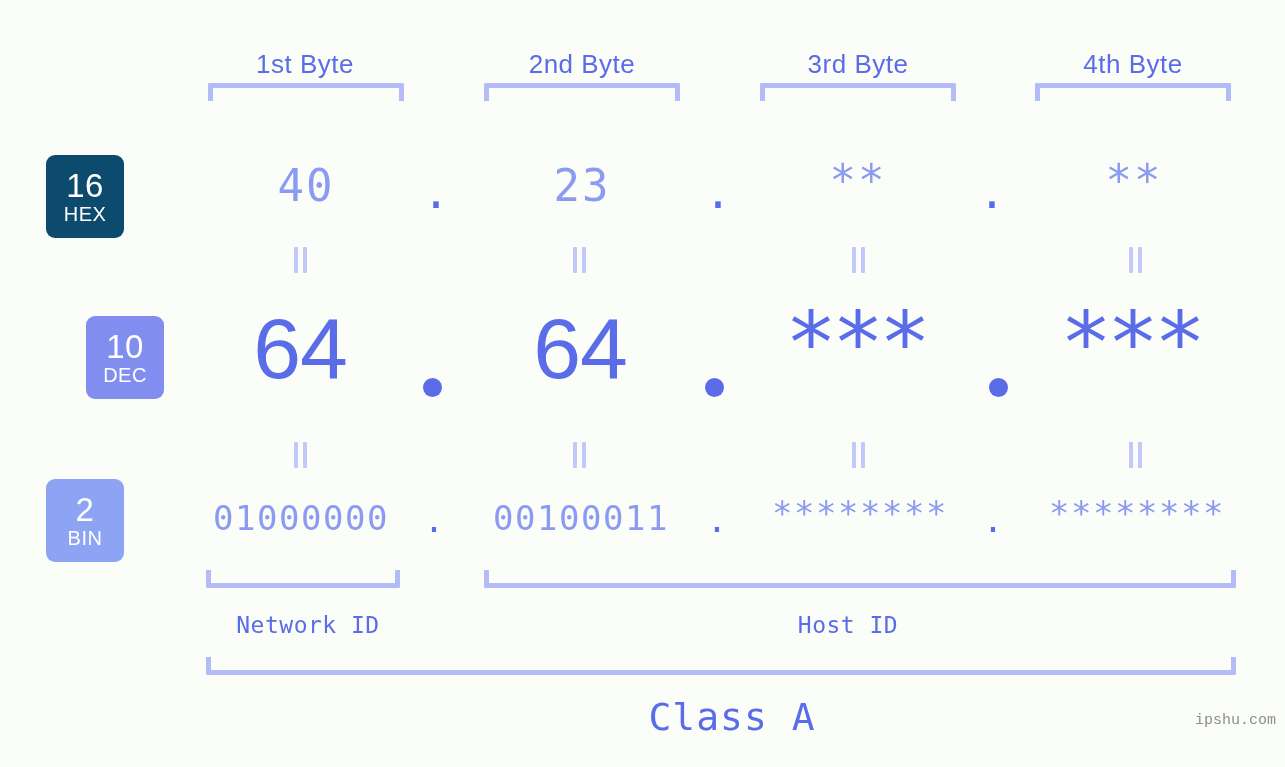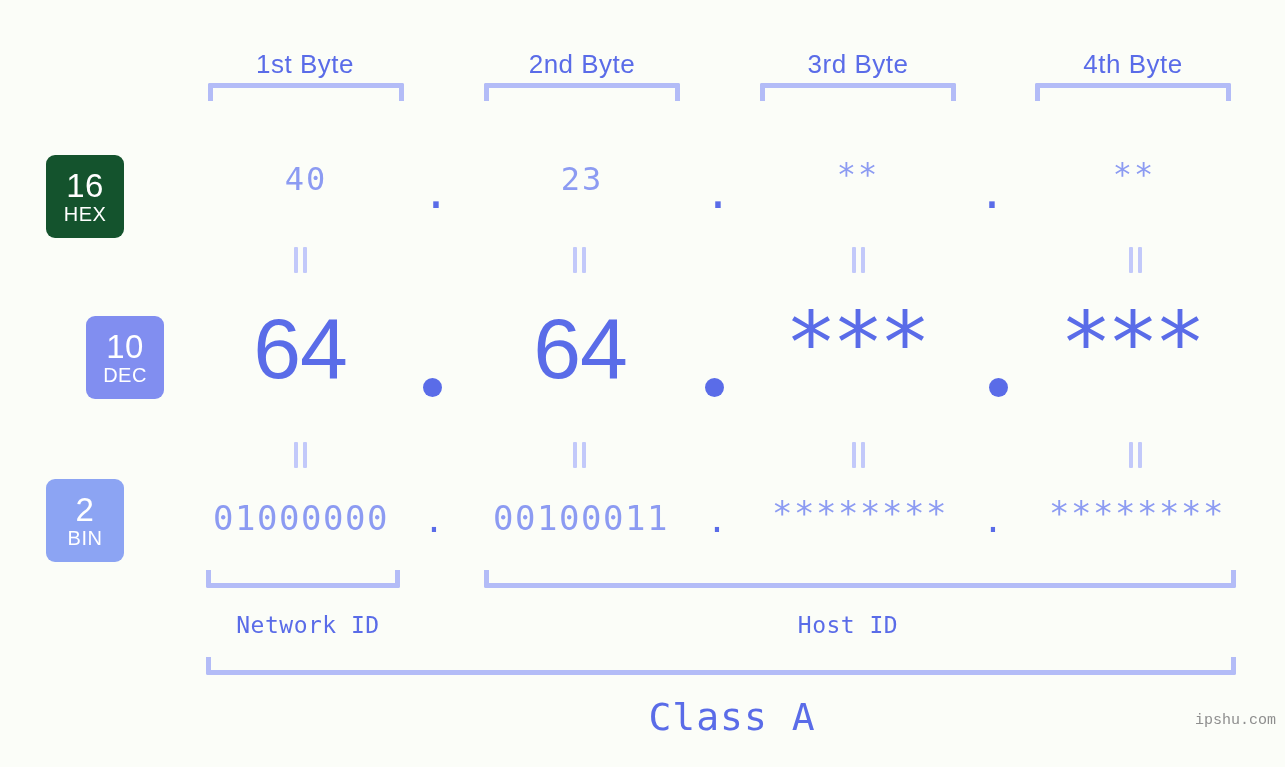--- a/index.html
+++ b/index.html
@@ -84,21 +84,21 @@
 
   .val {
     position: absolute;
     text-align: center;
     white-space: pre;
   }
 
   
   .hex-val {
     font-family: "DejaVu Sans Mono", monospace;
-    font-size: 32px;
+    font-size: 44px;
     font-weight: 400;
     color: #8c9bf2;
     letter-spacing: 2px;
   }
   .hex-dot {
     font-family: "DejaVu Sans Mono", monospace;
     font-size: 44px;
     color: #5a6ce8;
     line-height: 1;
   }
@@ -198,21 +198,21 @@
 
   <div class="byte-header" style="left:482px; width:200px;">2nd Byte</div>
   <div class="bracket-down" style="left:484px; width:196px;"></div>
 
   <div class="byte-header" style="left:758px; width:200px;">3rd Byte</div>
   <div class="bracket-down" style="left:760px; width:196px;"></div>
 
   <div class="byte-header" style="left:1033px; width:200px;">4th Byte</div>
   <div class="bracket-down" style="left:1035px; width:196px;"></div>
 
-  <div class="badge" style="top:155px; background:#14532d;">
+  <div class="badge" style="top:155px; background:#0c4a6e;">
     <span class="num">16</span>
     <span class="nm">HEX</span>
   </div>
 
   <div class="badge" style="top:316px; background:#818ef0;margin-left:40px;">
     <span class="num">10</span>
     <span class="nm">DEC</span>
   </div>
 
   <div class="badge" style="top:479px; background:#8ca4f3;">

